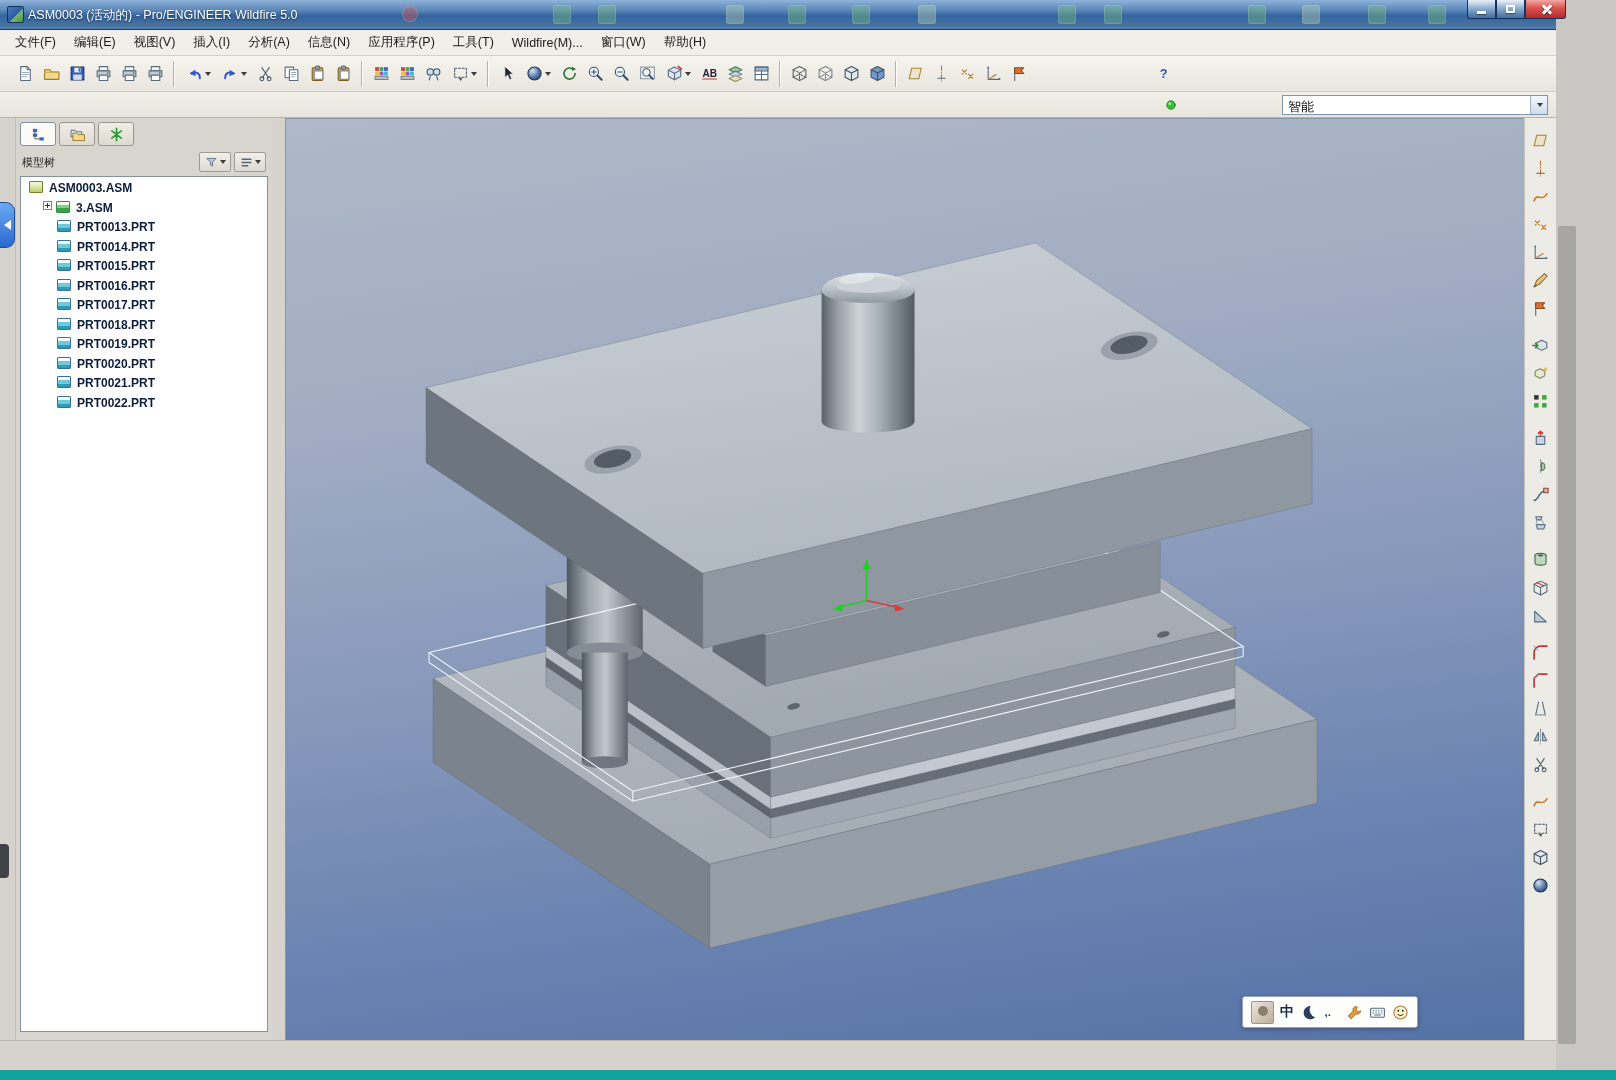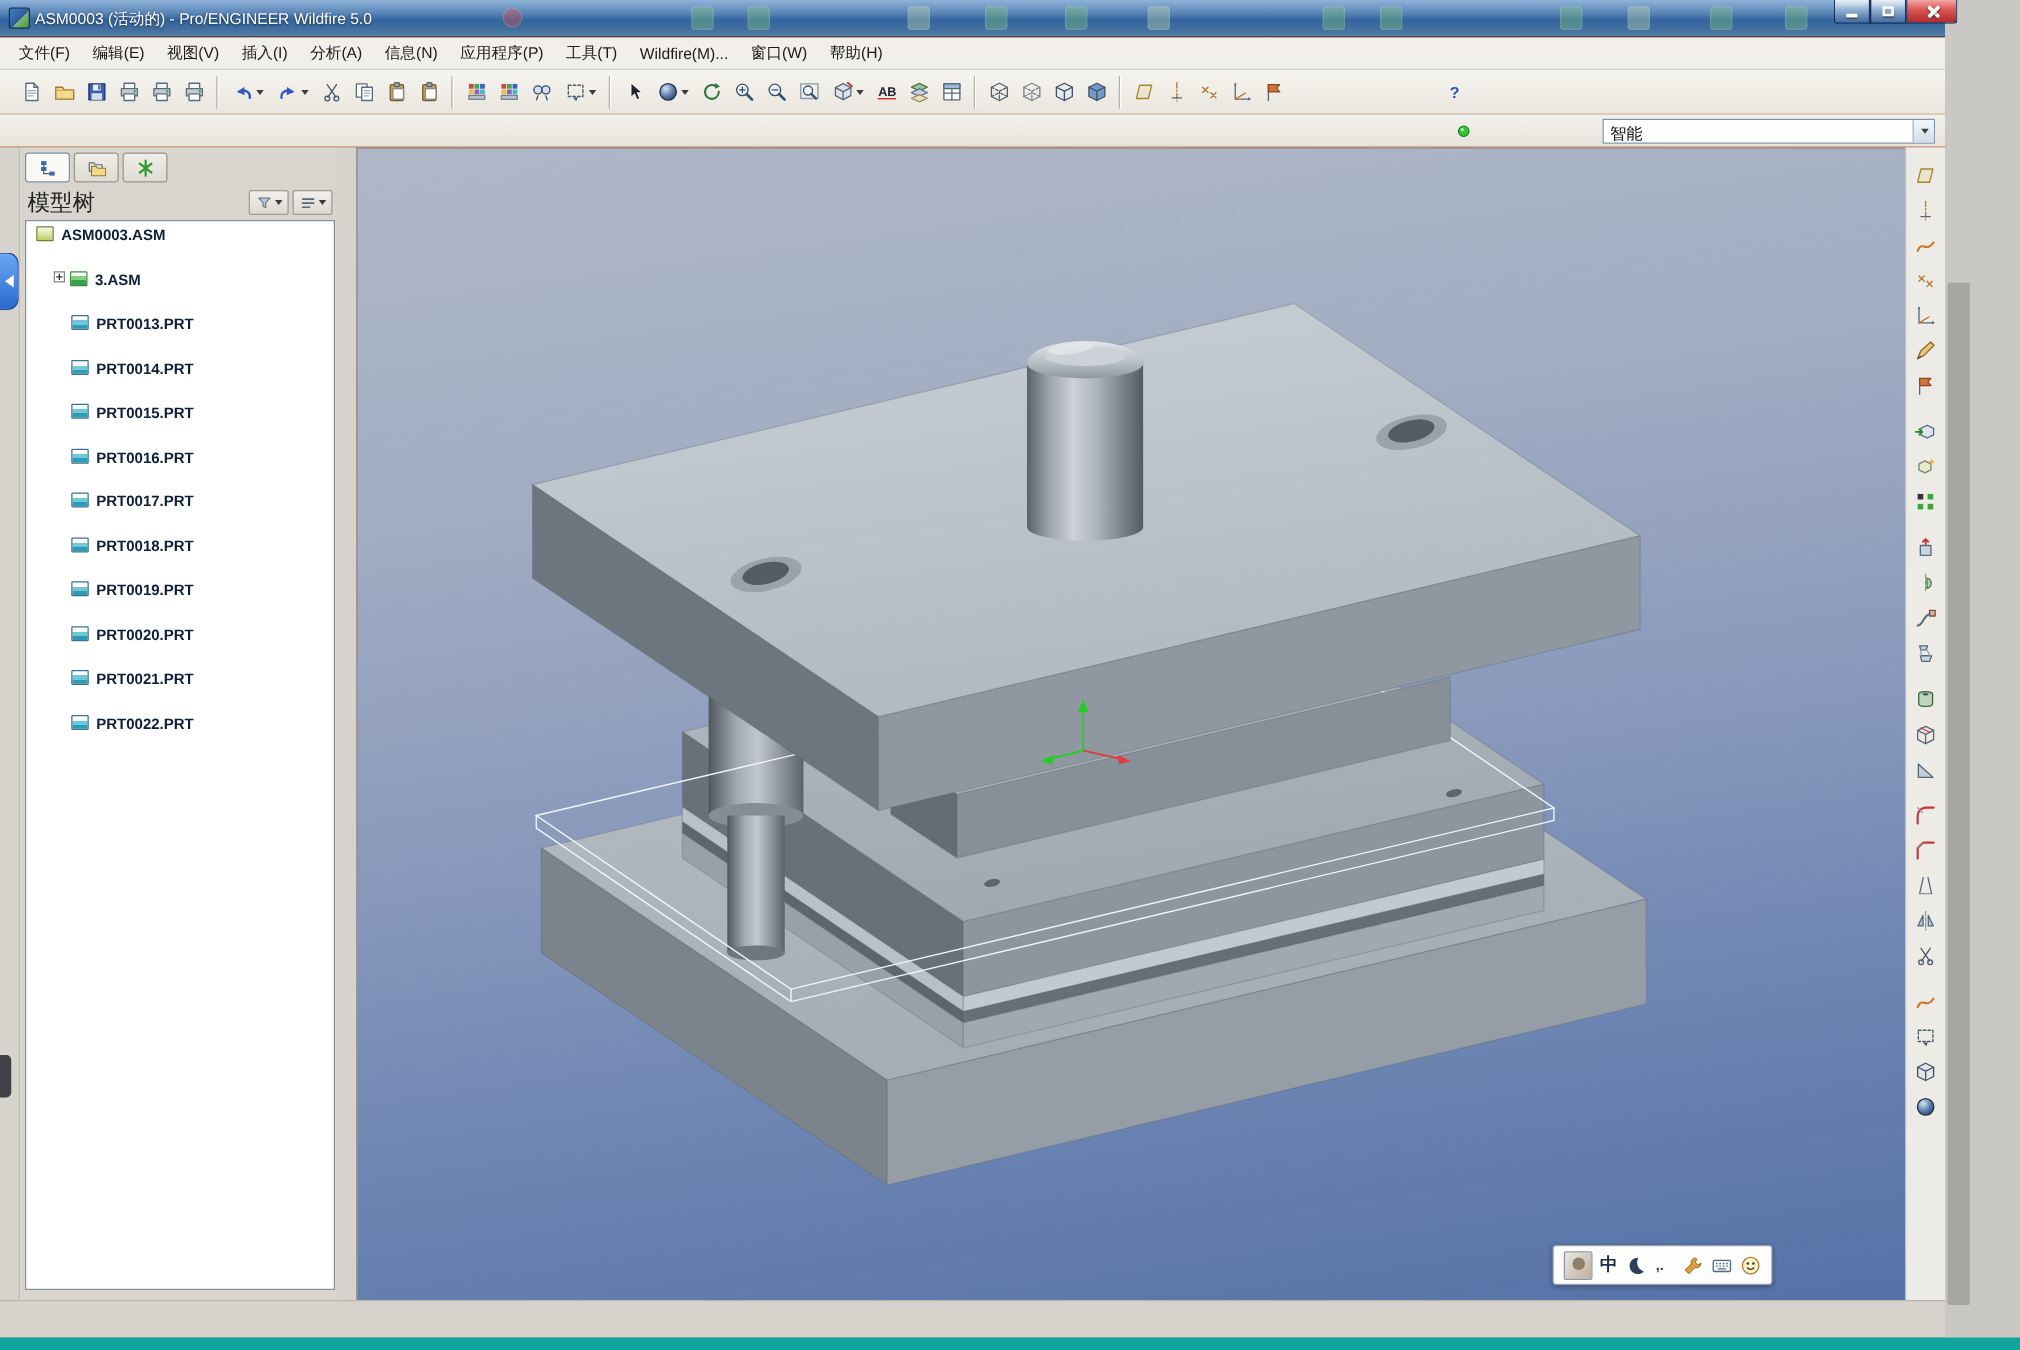--- a/index.html
+++ b/index.html
@@ -1,21 +1,21 @@
 <!DOCTYPE html>
 <html><head>
 <meta charset="utf-8">
 <style>
   html,body{margin:0;padding:0;background:#777;}
   *{box-sizing:border-box;}
   .screen{position:relative;width:1616px;height:1080px;overflow:hidden;
     font-family:"Liberation Sans","DejaVu Sans",sans-serif;background:#c9c8c4;-webkit-user-select:none;user-select:none;}
 
   
-  .window{position:absolute;left:0;top:0;width:1556px;height:1070px;background:#f97316;}
+  .window{position:absolute;left:0;top:0;width:1556px;height:1070px;background:#5eead4;}
   .titlebar{position:absolute;left:0;top:0;width:1556px;height:30px;
     background:linear-gradient(180deg,#8fb2d9 0%,#5c87b8 35%,#34649f 55%,#41709f 80%,#567da8 100%);
     border-bottom:1px solid #1d3c63;}
   .title-text{position:absolute;left:28px;top:7px;font-size:12.5px;color:#fff;text-shadow:0 1px 2px rgba(10,25,45,.8);white-space:nowrap;}
   .app-icon{position:absolute;left:7px;top:6px;width:17px;height:17px;border-radius:2px;
     background:linear-gradient(135deg,#3f7ec4 0%,#2d5c9a 55%,#7db86a 55%,#4d9347 100%);border:1px solid #16345c;}
   .dico{position:absolute;top:5px;width:18px;height:19px;opacity:.40;border-radius:3px;background:#7cc07c;border:1px solid rgba(255,255,255,.4);}
   .dico.red{width:16px;height:16px;border-radius:50%;background:#d45050;}
   .dico.pale{background:#b9d3b0;}
   .wincontrols{position:absolute;left:1467px;top:0;display:flex;}
@@ -55,28 +55,28 @@
   .collapse-tab{position:absolute;left:0;top:84px;width:15px;height:46px;border-radius:0 9px 9px 0;
     background:linear-gradient(180deg,#6aa8f2,#2a6ad0);border:1px solid #1c4e9e;border-left:none;
     display:flex;align-items:center;justify-content:center;}
   .collapse-arrow{width:0;height:0;border-top:5px solid transparent;border-bottom:5px solid transparent;border-right:7px solid #fff;}
   .drag-handle{position:absolute;left:0;top:726px;width:9px;height:34px;background:#3f4347;border-radius:0 4px 4px 0;}
   .navigator{position:absolute;left:16px;top:118px;width:256px;height:922px;background:#d8d5cf;}
   .navtabs{position:absolute;left:4px;top:4px;height:26px;display:flex;gap:3px;}
   .navtab{width:36px;height:24px;background:linear-gradient(180deg,#efede7,#dedbd3);border:1px solid #9b978d;border-radius:3px;
     display:flex;align-items:center;justify-content:center;}
   .navtab.active{background:#fbfaf7;border-color:#7c90a6;box-shadow:0 0 0 1px #fff inset;}
-  .navheader{position:absolute;left:4px;top:32px;right:4px;height:24px;display:flex;align-items:center;font-size:18px;color:#222;padding:0 2px;}
+  .navheader{position:absolute;left:4px;top:32px;right:4px;height:24px;display:flex;align-items:center;font-size:11px;color:#222;padding:0 2px;}
   .hbtn{width:32px;height:20px;display:flex;align-items:center;justify-content:center;background:linear-gradient(180deg,#f2f0ea,#dcd9d1);
     border:1px solid #a09c92;border-radius:2px;margin-left:3px;}
   .hbtn:first-of-type{margin-left:auto;}
   .tree{position:absolute;left:4px;right:4px;top:58px;bottom:8px;background:#fff;border:1px solid #87919c;
     font-size:12px;color:#0d1d3d;padding-top:4px;overflow:hidden;}
   .trow{display:flex;height:19.5px;padding-left:8px;white-space:nowrap;cursor:default;font-weight:bold;}
-  .trow.child{padding-left:22px;margin-top:16px;}
+  .trow.child{padding-left:22px;}
   .tspacer{width:14px;flex:none;}
   .exp{width:9px;height:9px;border:1px solid #848484;background:#fff;flex:none;margin-right:4px;position:relative;}
   .exp::before{content:"";position:absolute;left:1px;right:1px;top:3.2px;height:1.3px;background:#333;}
   .exp::after{content:"";position:absolute;top:1px;bottom:1px;left:3.2px;width:1.3px;background:#333;}
   .ticon{width:14px;height:12px;flex:none;margin-right:5px;border-radius:1px;}
   .ticon.part{border:1px solid #3a7296;background:linear-gradient(180deg,#f8fcff 0%,#f8fcff 34%,#6ec9da 34%,#6ec9da 68%,#2f9cb5 68%);}
   .ticon.asm{border:1px solid #3a8a46;background:linear-gradient(180deg,#f6fff4 0%,#f6fff4 30%,#82d182 30%,#82d182 64%,#37a247 64%);}
   .ticon.asmroot{border:1px solid #73802e;background:linear-gradient(180deg,#f2f7e2 0%,#dfe9ad 45%,#b9cf6d 100%);}
   .tlabel{margin-left:1px;}
 

